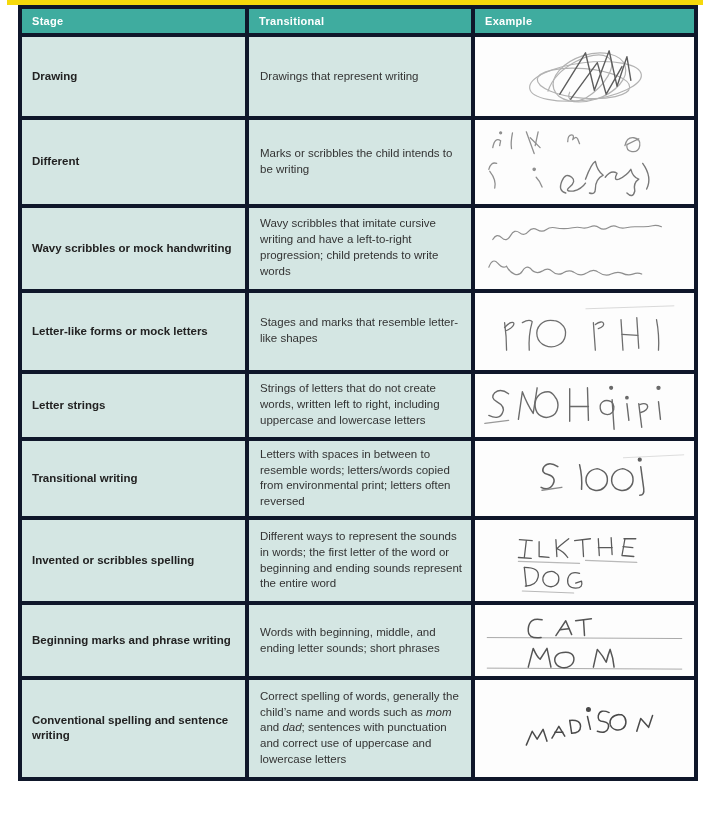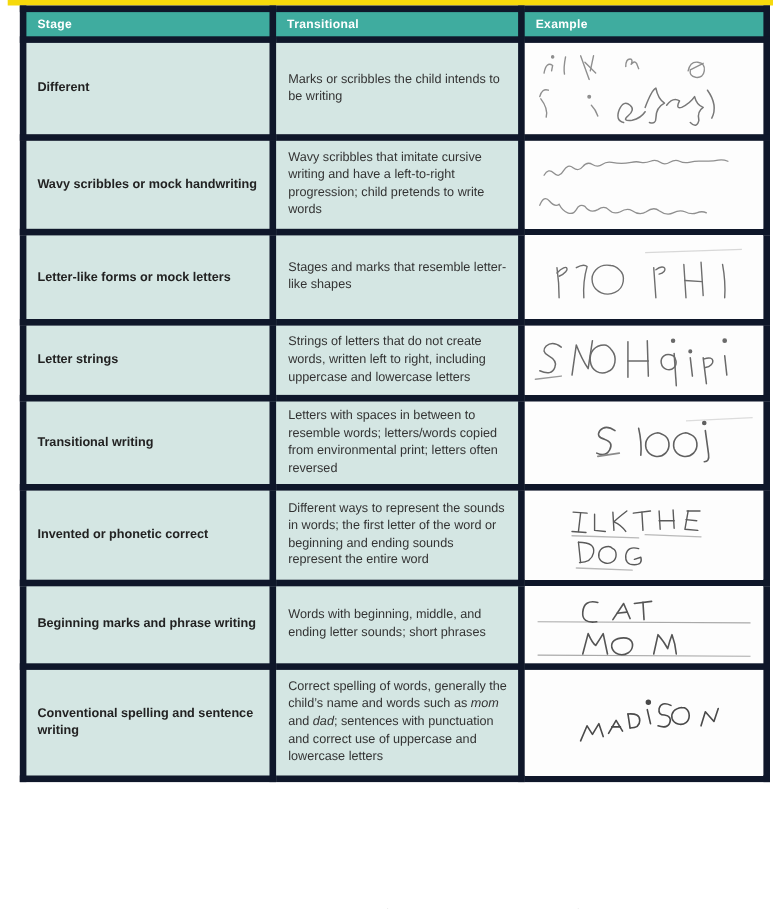--- a/index.html
+++ b/index.html
@@ -10,21 +10,21 @@
   .accent-bar{position:absolute;left:7px;top:0;width:696px;height:5px;background:#F6D90B;}
   .table-wrap{position:absolute;left:18px;top:5px;width:676px;}
   .title-bar{
     background:#17496B;color:#ffffff;height:29px;line-height:29px;text-align:center;
     font-weight:bold;font-size:16.5px;letter-spacing:.2px;border:1px solid #17496B;border-bottom:none;
   }
   table.stages{
     width:100%;border-collapse:collapse;table-layout:fixed;
   }
   table.stages td, table.stages th{
-    border:6px solid #0f172a;vertical-align:middle;box-sizing:border-box;
+    border:4px solid #0f172a;vertical-align:middle;box-sizing:border-box;
   }
   th.hdr{
     background:#3FAC9F;color:#ffffff;font-size:11px;font-weight:bold;letter-spacing:.3px;
     text-align:left;padding:0 0 0 10px;height:28px;border-color:#6fa9a2;border-bottom-color:#ffffff;
   }
   td.stage{
     background:#D4E6E3;font-weight:bold;font-size:11.5px;color:#222;
     padding:4px 8px 4px 10px;line-height:1.3;
   }
   td.desc{
@@ -53,20 +53,38 @@
       </colgroup>
     <thead>
       <tr style="height:28px">
         <th class="hdr">Stage</th>
         <th class="hdr">Transitional</th>
         <th class="hdr">Example</th>
       </tr>
     </thead>
     <tbody>
 
+      <tr style="height:80px">
+        <td class="stage">Drawing</td>
+        <td class="desc">Drawings that represent writing</td>
+        <td class="example">
+          <svg viewBox="0 0 222 80" preserveAspectRatio="none">
+            <g stroke="#9a9a9a" fill="none" stroke-width="1.2" opacity=".75" stroke-linecap="round">
+              <ellipse cx="112" cy="45" rx="57" ry="19" transform="rotate(-7 112 45)"></ellipse>
+              <ellipse cx="110" cy="47" rx="47" ry="15" transform="rotate(5 110 47)"></ellipse>
+              <ellipse cx="116" cy="41" rx="38" ry="23" transform="rotate(-18 116 41)"></ellipse>
+              <path d="M74,55 C82,30 120,12 134,20 C146,27 132,50 112,62 C100,68 92,64 96,56"></path>
+            </g>
+            <g stroke="#5d5d5d" fill="none" stroke-width="1.4" stroke-linecap="round" stroke-linejoin="round">
+              <path d="M86,58 L112,16 L121,54 L136,14 L144,50 L154,20 L158,44"></path>
+              <path d="M97,63 L124,26 L133,58 L149,30"></path>
+            </g>
+          </svg>
+        </td>
+      </tr>
 
       <tr style="height:85px">
         <td class="stage">Different</td>
         <td class="desc">Marks or scribbles the child intends to be writing</td>
         <td class="example">
           <svg viewBox="0 0 222 85" preserveAspectRatio="none">
             <g stroke="#8f8f8f" fill="none" stroke-width="1.3" stroke-linecap="round" stroke-linejoin="round">
               <path d="M18,28 q2,-11 8,-7 l-1,5"></path>
               <circle cx="26" cy="13" r="1" fill="#8f8f8f"></circle>
               <path d="M38,13 q-2,10 -1,16"></path>
@@ -165,21 +183,21 @@
               <path d="M124,28 c-9,1 -13,8 -11,15 c3,8 13,9 18,4 c5,-5 4,-14 -2,-17 c-2,-1 -4,-2 -5,-2"></path>
               <path d="M150,28 c-9,1 -13,8 -11,15 c3,8 13,9 18,4 c5,-5 4,-14 -2,-17 c-2,-1 -4,-2 -5,-2"></path>
               <path d="M168,26 l3,22 q1,7 -4,7"></path>
                 <circle cx="167" cy="19" r="1.4" fill="#606060"></circle>
             </g>
           </svg>
         </td>
       </tr>
 
       <tr style="height:82px">
-        <td class="stage">Invented or phonetic correct</td>
+        <td class="stage">Invented or scribbles spelling</td>
         <td class="desc">Different ways to represent the sounds in words; the first letter of the word or beginning and ending sounds represent the entire word</td>
         <td class="example">
           <svg viewBox="0 0 222 82" preserveAspectRatio="none">
             <g stroke="#5a5a5a" fill="none" stroke-width="1.3" stroke-linecap="round" stroke-linejoin="round">
               <path d="M52,21 l-2,17"></path>
                 <path d="M45,20 l13,1"></path>
                 <path d="M44,38 l13,1"></path>
               <path d="M65,22 l0,15 l10,1"></path>
               <path d="M82,20 l1,17"></path>
                 <path d="M95,19 q-9,7 -12,10 q7,3 11,9"></path>

